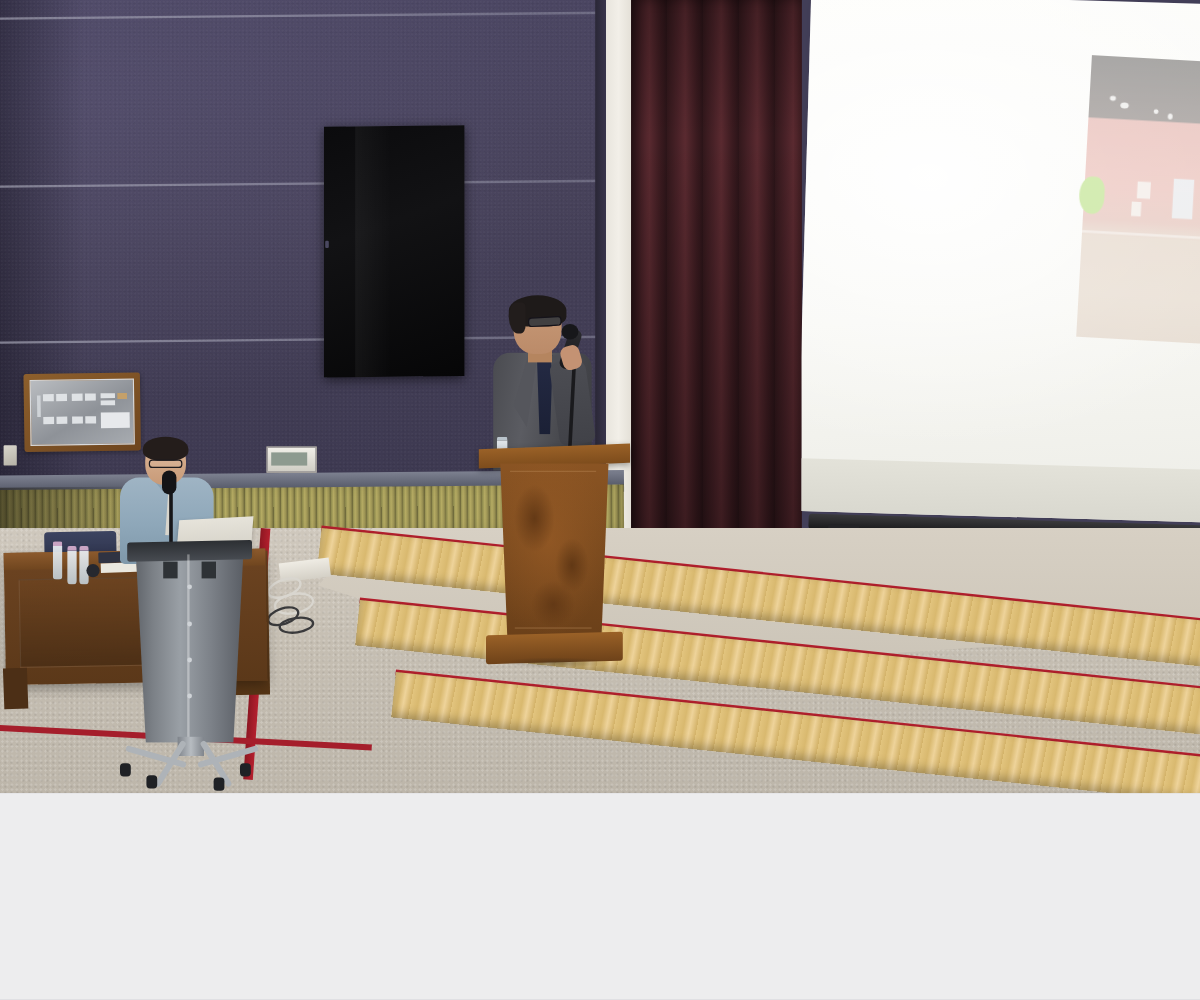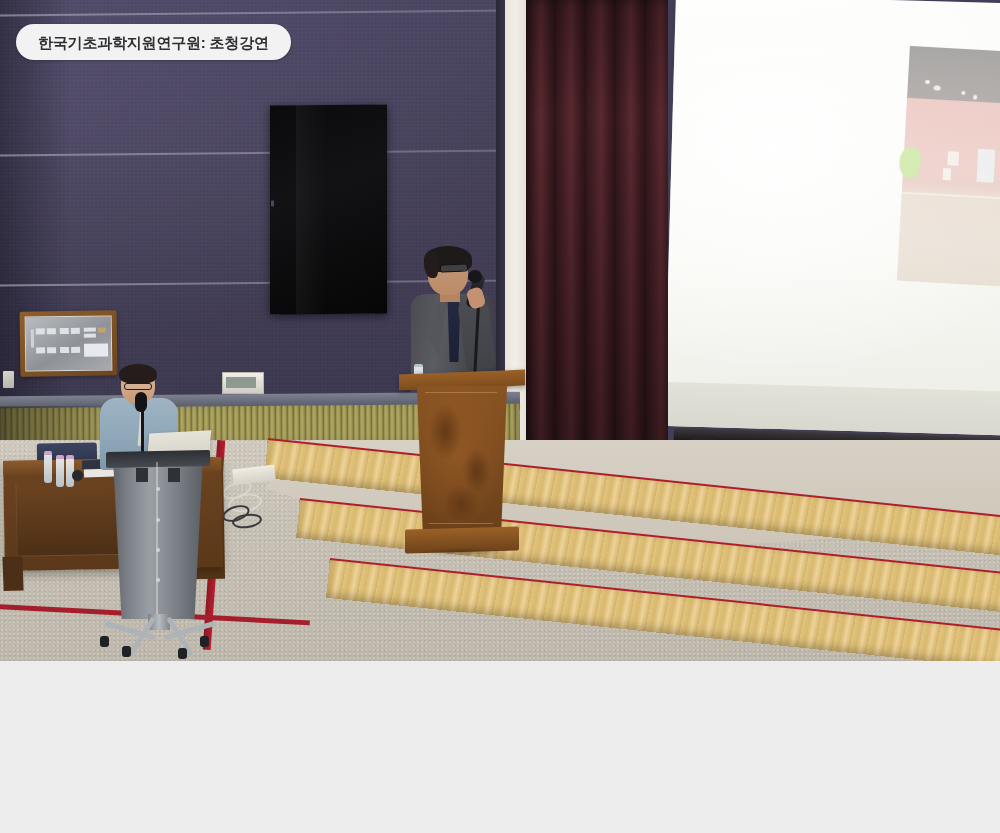--- a/index.html
+++ b/index.html
@@ -767,21 +767,18 @@
     <div class="mic-ball"></div>
     <div class="spk-hand"></div>
 
     <div class="podium-bottle"></div>
     <div class="podium-top"></div>
     <div class="podium-body"></div>
     <div class="podium-burl"></div>
     <div class="podium-base"></div>
     <div class="podium-shadow"></div>
 
-    <div class="badge">
-      <span class="badge-text">한국기초과학지원연구원: 초청강연</span>
-    </div>
 
   </div>
 
   <div class="page-bottom"></div>
 
 </div>
 
 </body></html>

